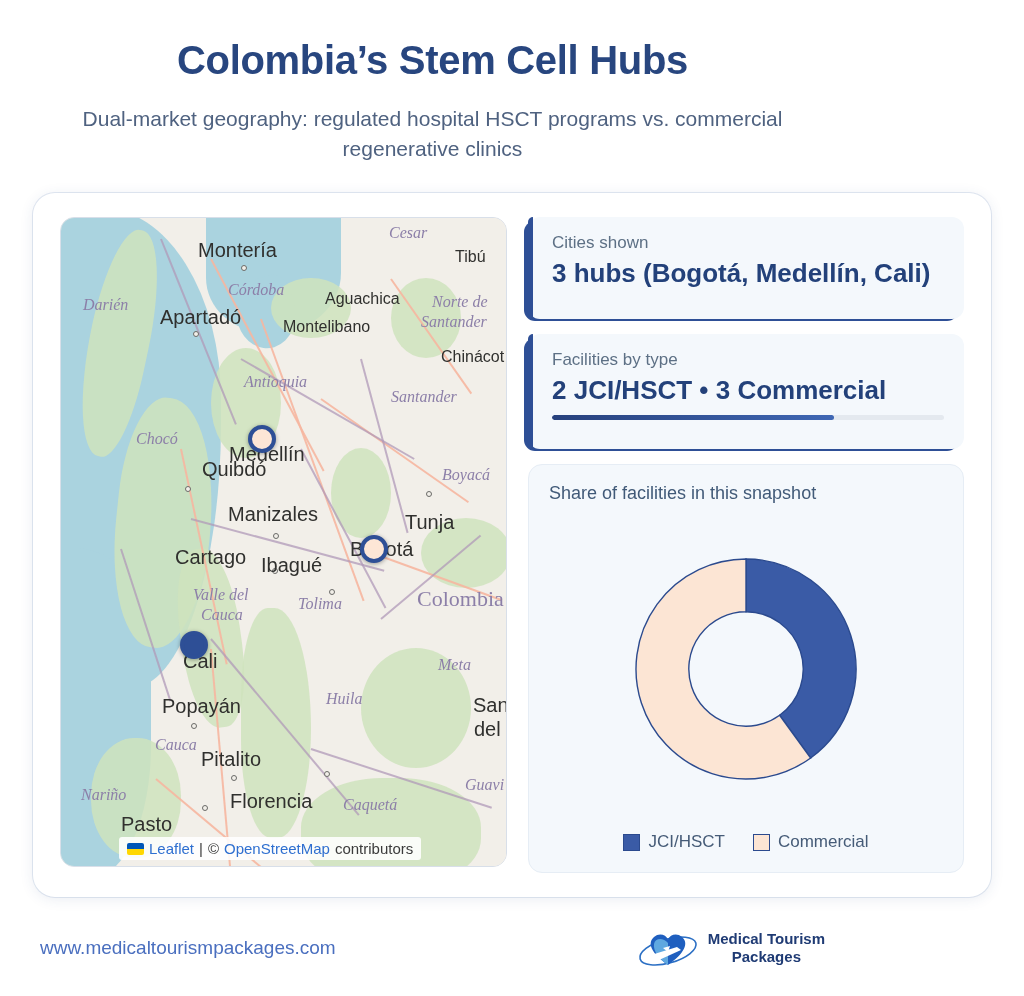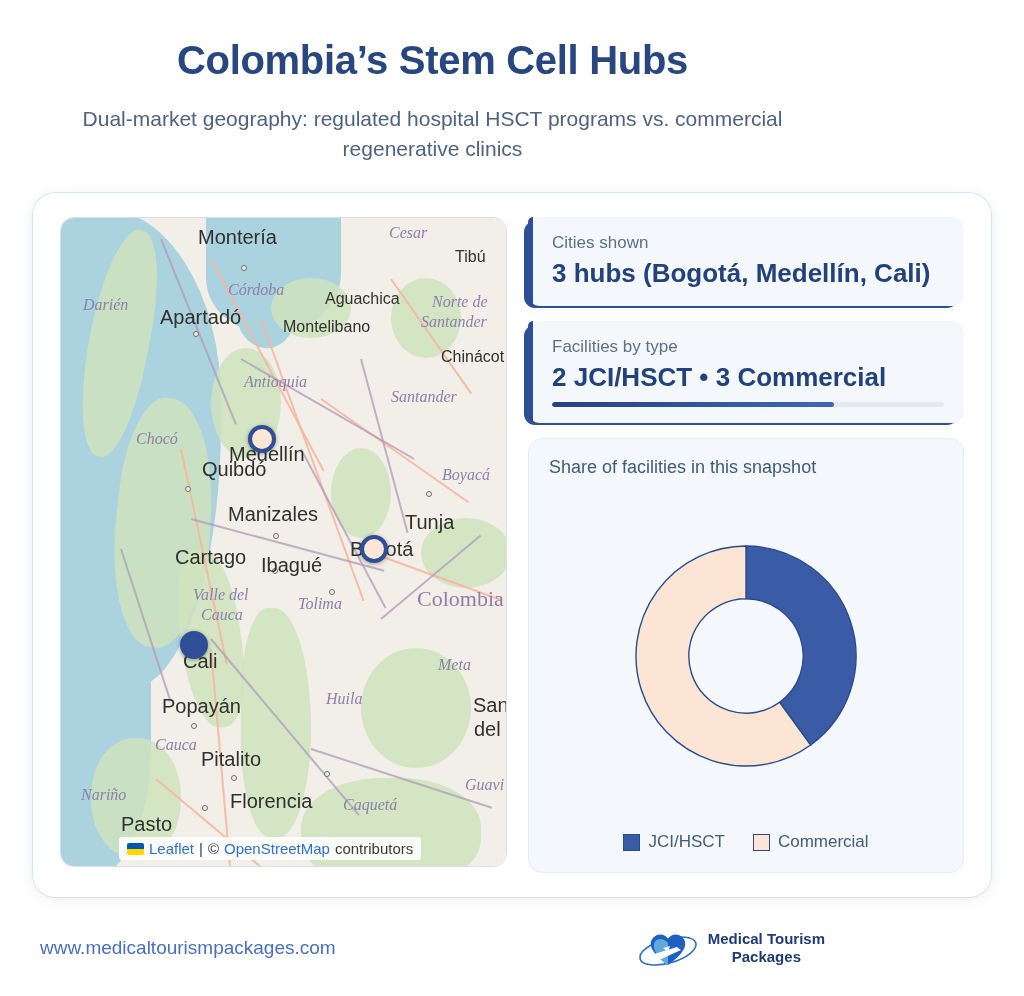--- a/index.html
+++ b/index.html
@@ -121,21 +121,21 @@
   .flag-ua i { display:block; height:6px; }
   .flag-ua .b { background:#0057b7; }
   .flag-ua .y { background:#ffd700; }
 
   
   .right-col { flex: 1 1 auto; display:flex; flex-direction:column; gap: 15px; }
 
   .stat-card {
     position: relative;
     background: #f4f8fc; border-radius: 12px;
-    padding: 16px 20px 16px 24px;
+    padding: 16px 20px 29px 24px;
     box-shadow: -5px 3px 0 -1px #2e4f96;
   }
   .stat-card::before {
     content:""; position:absolute; left:0; top:0; bottom:0; width:5px;
     background:#2e4f96; border-radius: 12px 0 0 12px;
   }
   .stat-label { font-size: 17px; color: #5d7085; margin-bottom: 4px; }
   .stat-value { font-size: 26px; font-weight: bold; color: #23417a; line-height: 1.25; }
 
   .progress-track {
@@ -239,21 +239,21 @@
           <div class="region-label" style="left:377px;top:438px;">Meta</div>
           <div class="region-label" style="left:265px;top:472px;text-align:center;">Huila</div>
           <div class="region-label" style="left:94px;top:518px;">Cauca</div>
           <div class="region-label" style="left:20px;top:568px;">Nariño</div>
           <div class="region-label" style="left:282px;top:578px;">Caquetá</div>
           <div class="region-label" style="left:404px;top:558px;">Guavi</div>
           <div class="region-label" style="left:328px;top:6px;">Cesar</div>
 
           <div class="country-label" style="left:356px;top:368px;">Colombia</div>
 
-          <div class="city-label big" style="left:137px;top:8px;">Montería</div>
+          <div class="city-label big" style="left:137px;top:21px;">Montería</div>
           <div class="city-dot" style="left:180px;top:47px;"></div>
 
           <div class="city-label big" style="left:99px;top:88px;">Apartadó</div>
           <div class="city-dot" style="left:132px;top:113px;"></div>
 
           <div class="city-label" style="left:222px;top:100px;">Montelibano</div>
           <div class="city-label" style="left:264px;top:72px;">Aguachica</div>
           <div class="city-label" style="left:394px;top:30px;">Tibú</div>
           <div class="city-label" style="left:380px;top:130px;">Chinácot</div>
 

